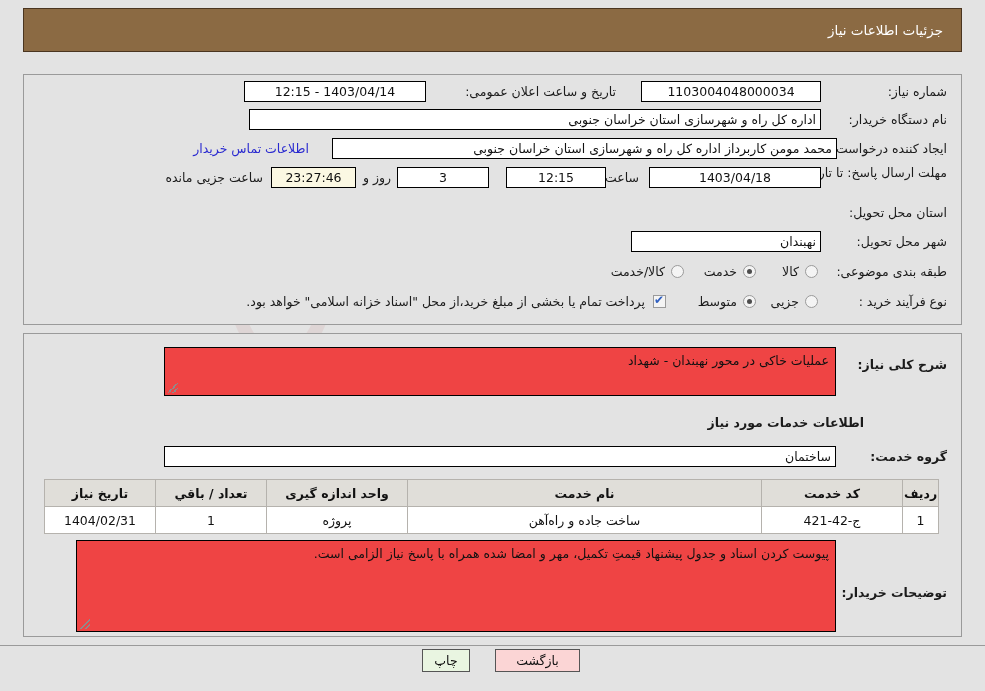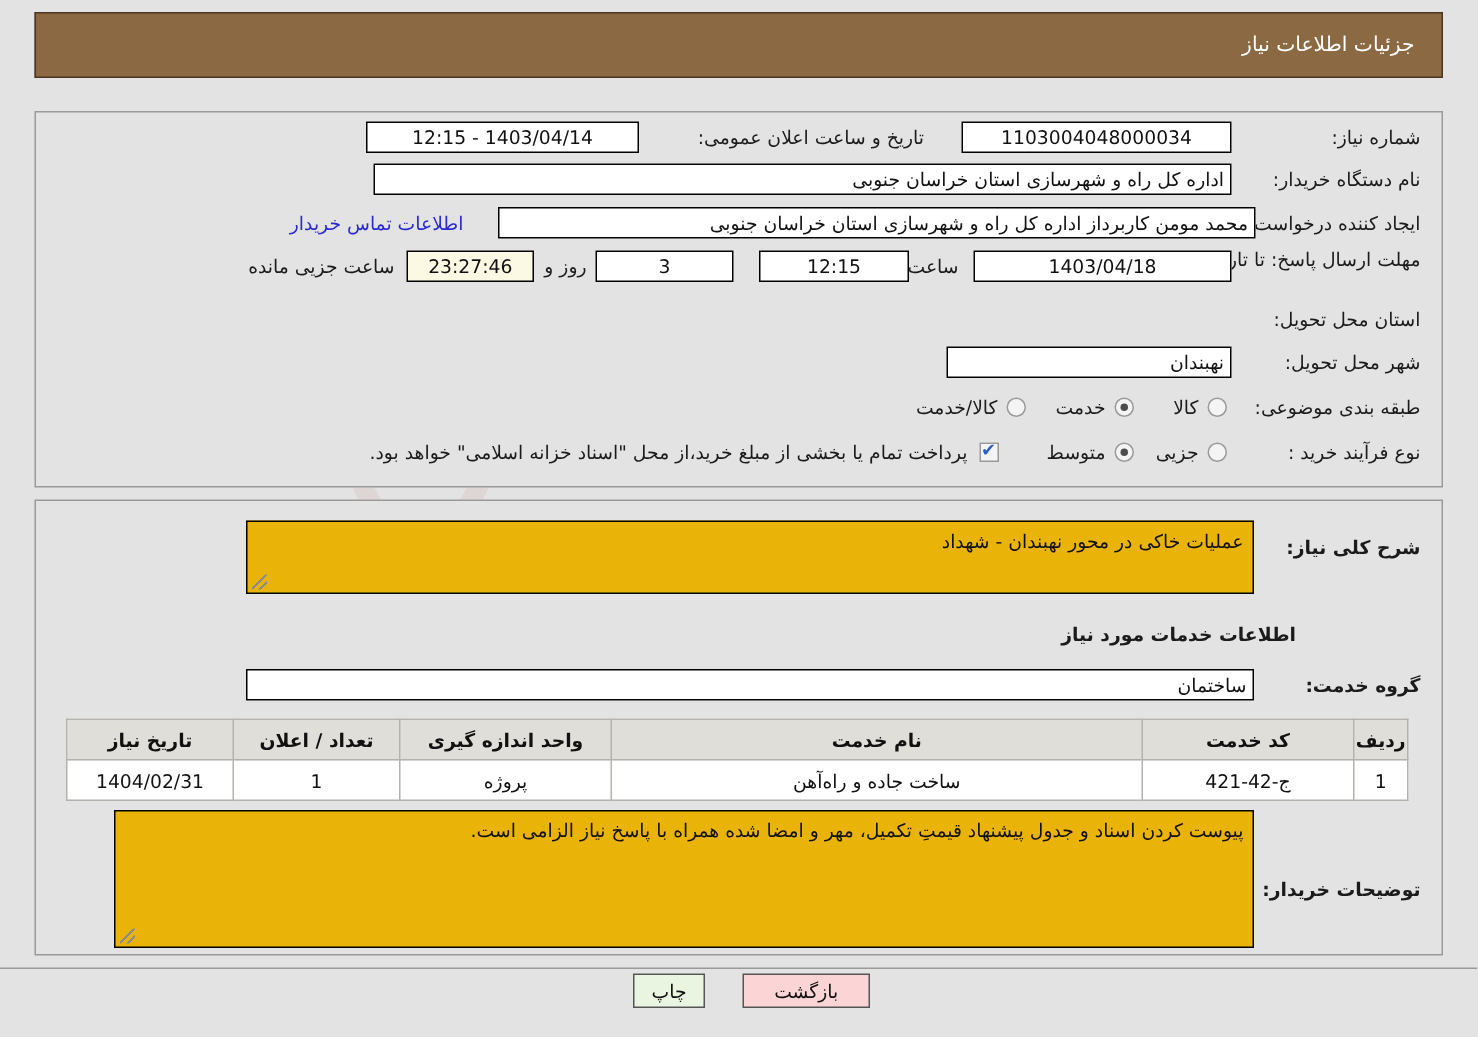--- a/index.html
+++ b/index.html
@@ -142,21 +142,21 @@
     position: absolute;
     top: -3px; left: 0px;
     font-size: 12px;
     color: #2f5fc0;
     line-height: 14px;
   }
 
   
   .tarea {
     position: absolute;
-    background: #eab308;
+    background: #ef4444;
     border: 1px solid #000000;
     box-sizing: border-box;
     font-size: 12.5px;
     color: #111111;
     text-align: right;
     padding: 4px 6px 0 6px;
     line-height: 18px;
     overflow: hidden;
   }
   .tarea::after {
@@ -301,21 +301,21 @@
     <div class="lbl bold" style="top:115px; right:14px; width:95px;">گروه خدمت:</div>
     <div class="fld right" style="top:112px; right:125px; width:672px;">ساختمان</div>
 
     <table class="tbl" id="services-table" style="top:145px; right:22px; width:895px;">
       <thead>
         <tr>
           <th style="width:35px;">ردیف</th>
           <th style="width:140px;">کد خدمت</th>
           <th>نام خدمت</th>
           <th style="width:140px;">واحد اندازه گیری</th>
-          <th style="width:110px;">تعداد / اعلان</th>
+          <th style="width:110px;">تعداد / باقي</th>
           <th style="width:110px;">تاریخ نیاز</th>
         </tr>
       </thead>
       <tbody>
         <tr>
           <td>1</td>
           <td>ج-42-421</td>
           <td>ساخت جاده و راه‌آهن</td>
           <td>پروژه</td>
           <td>1</td>

